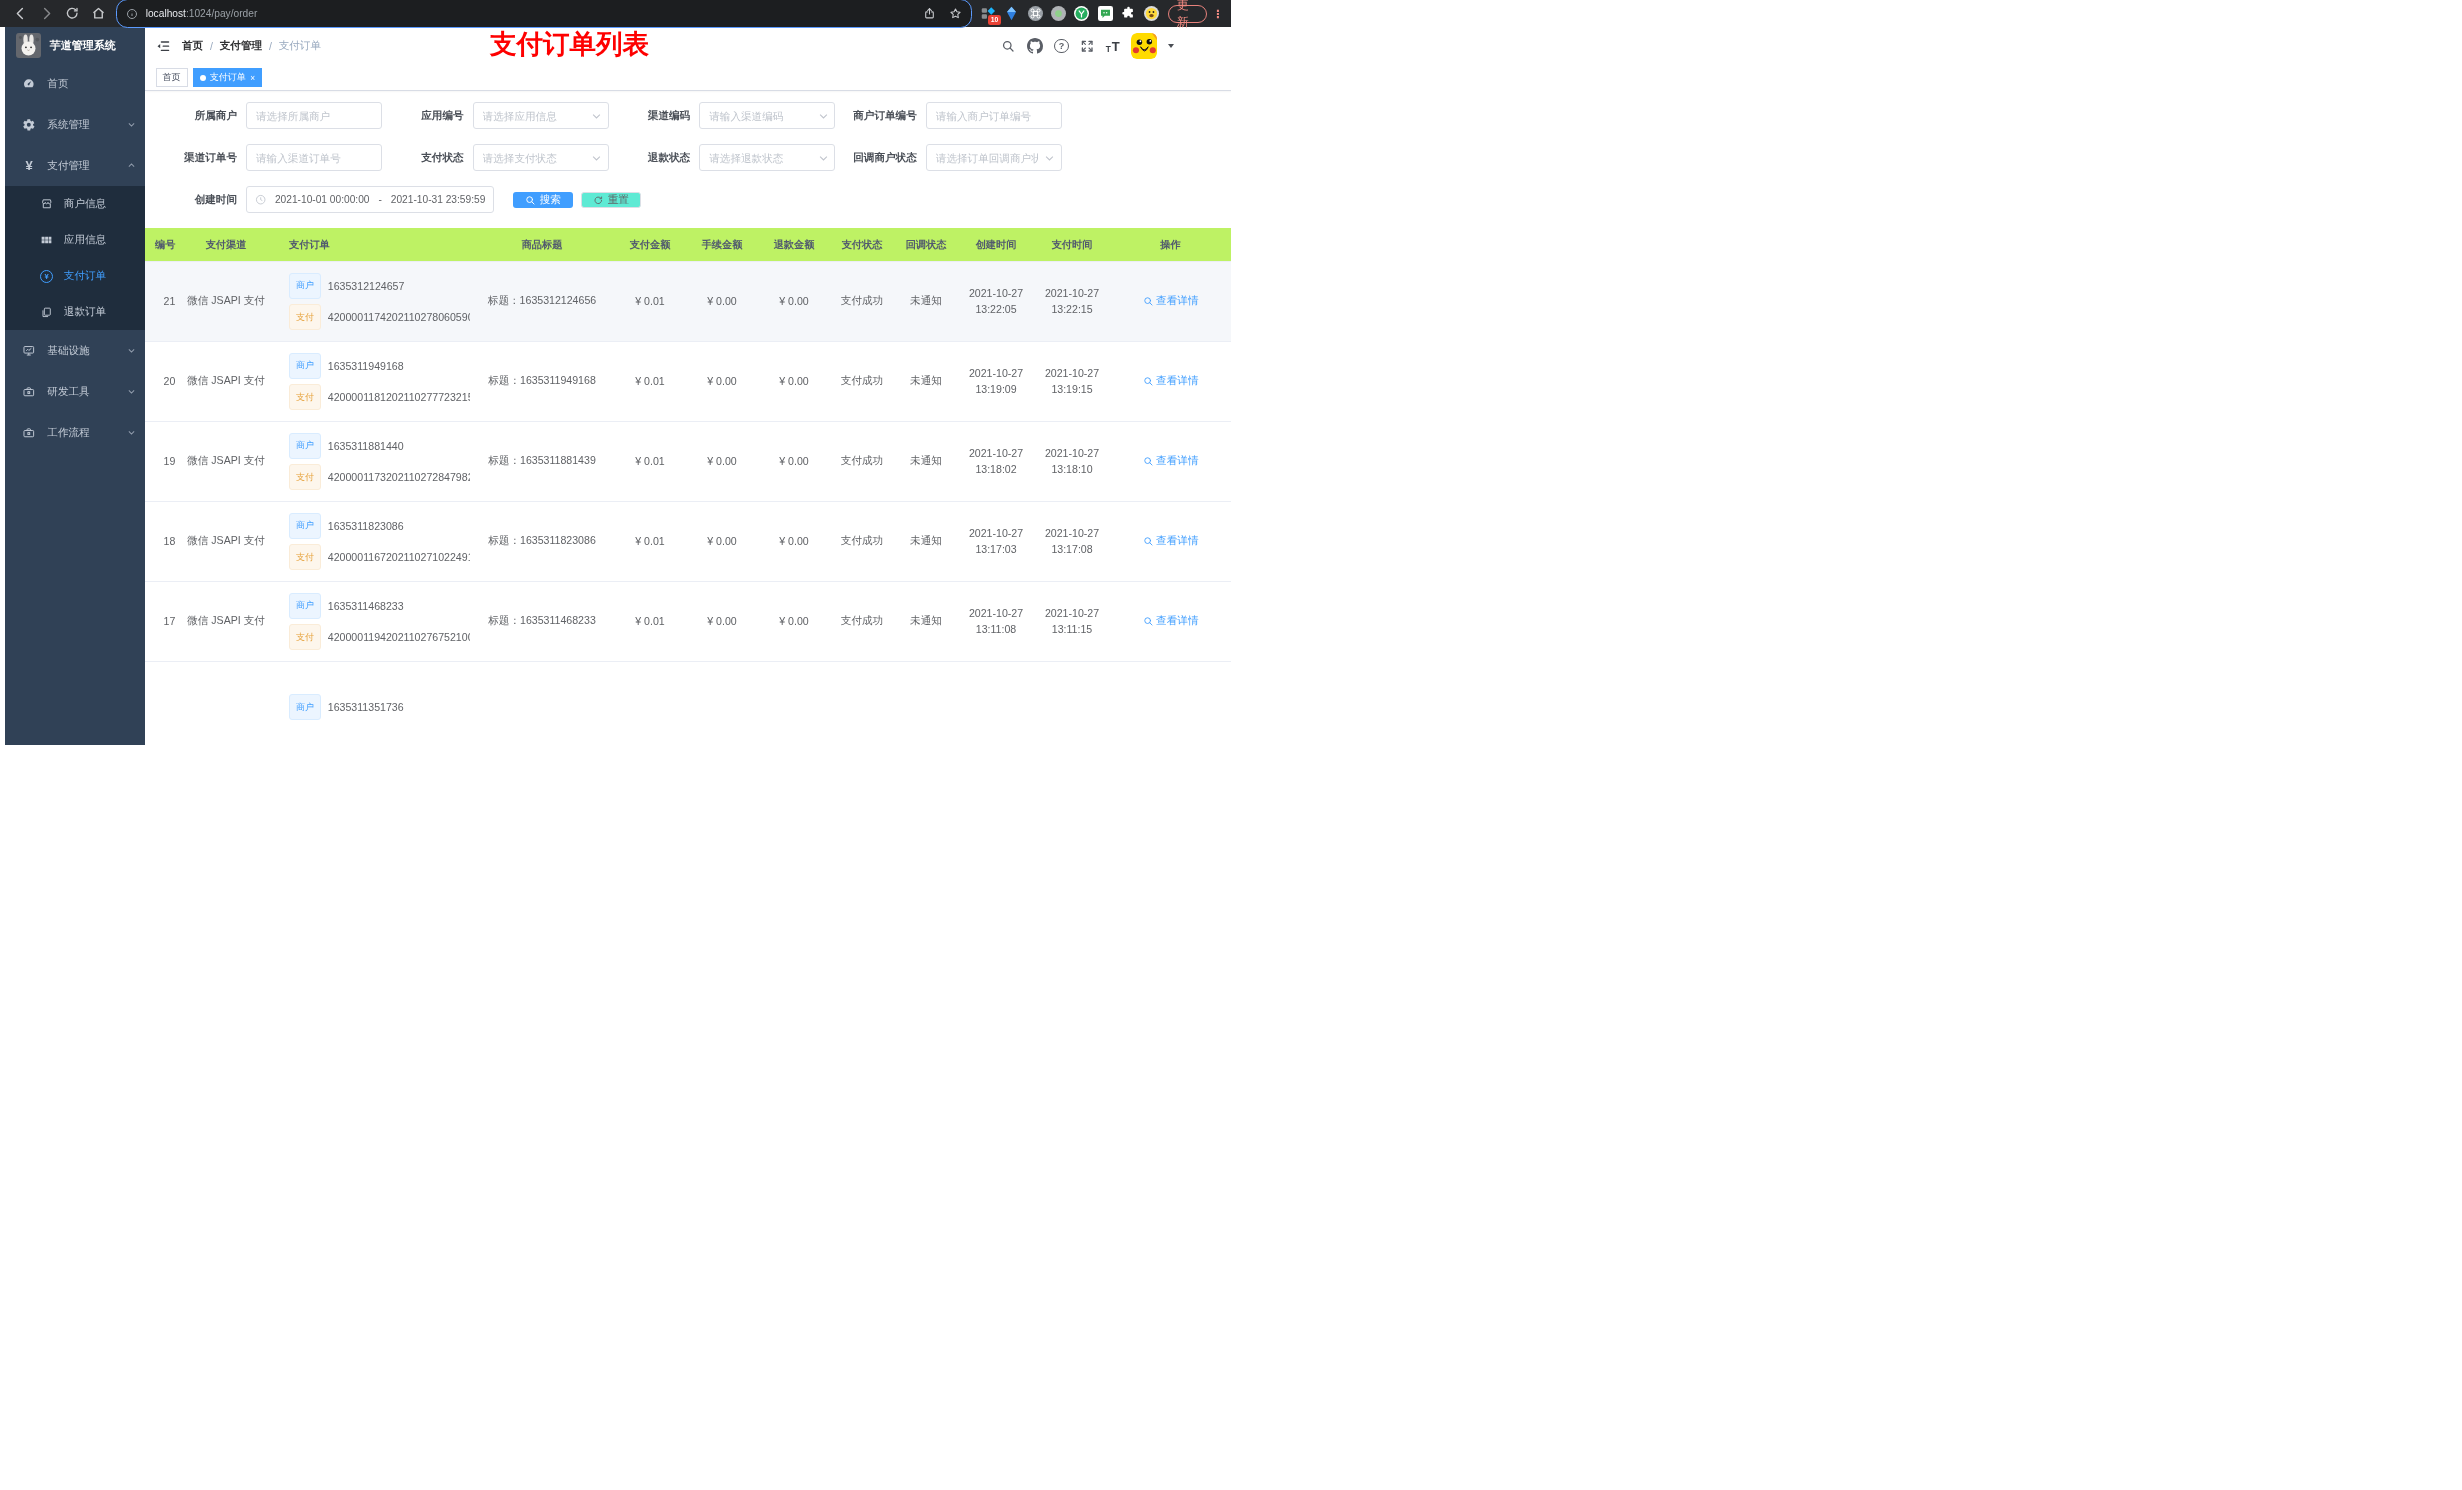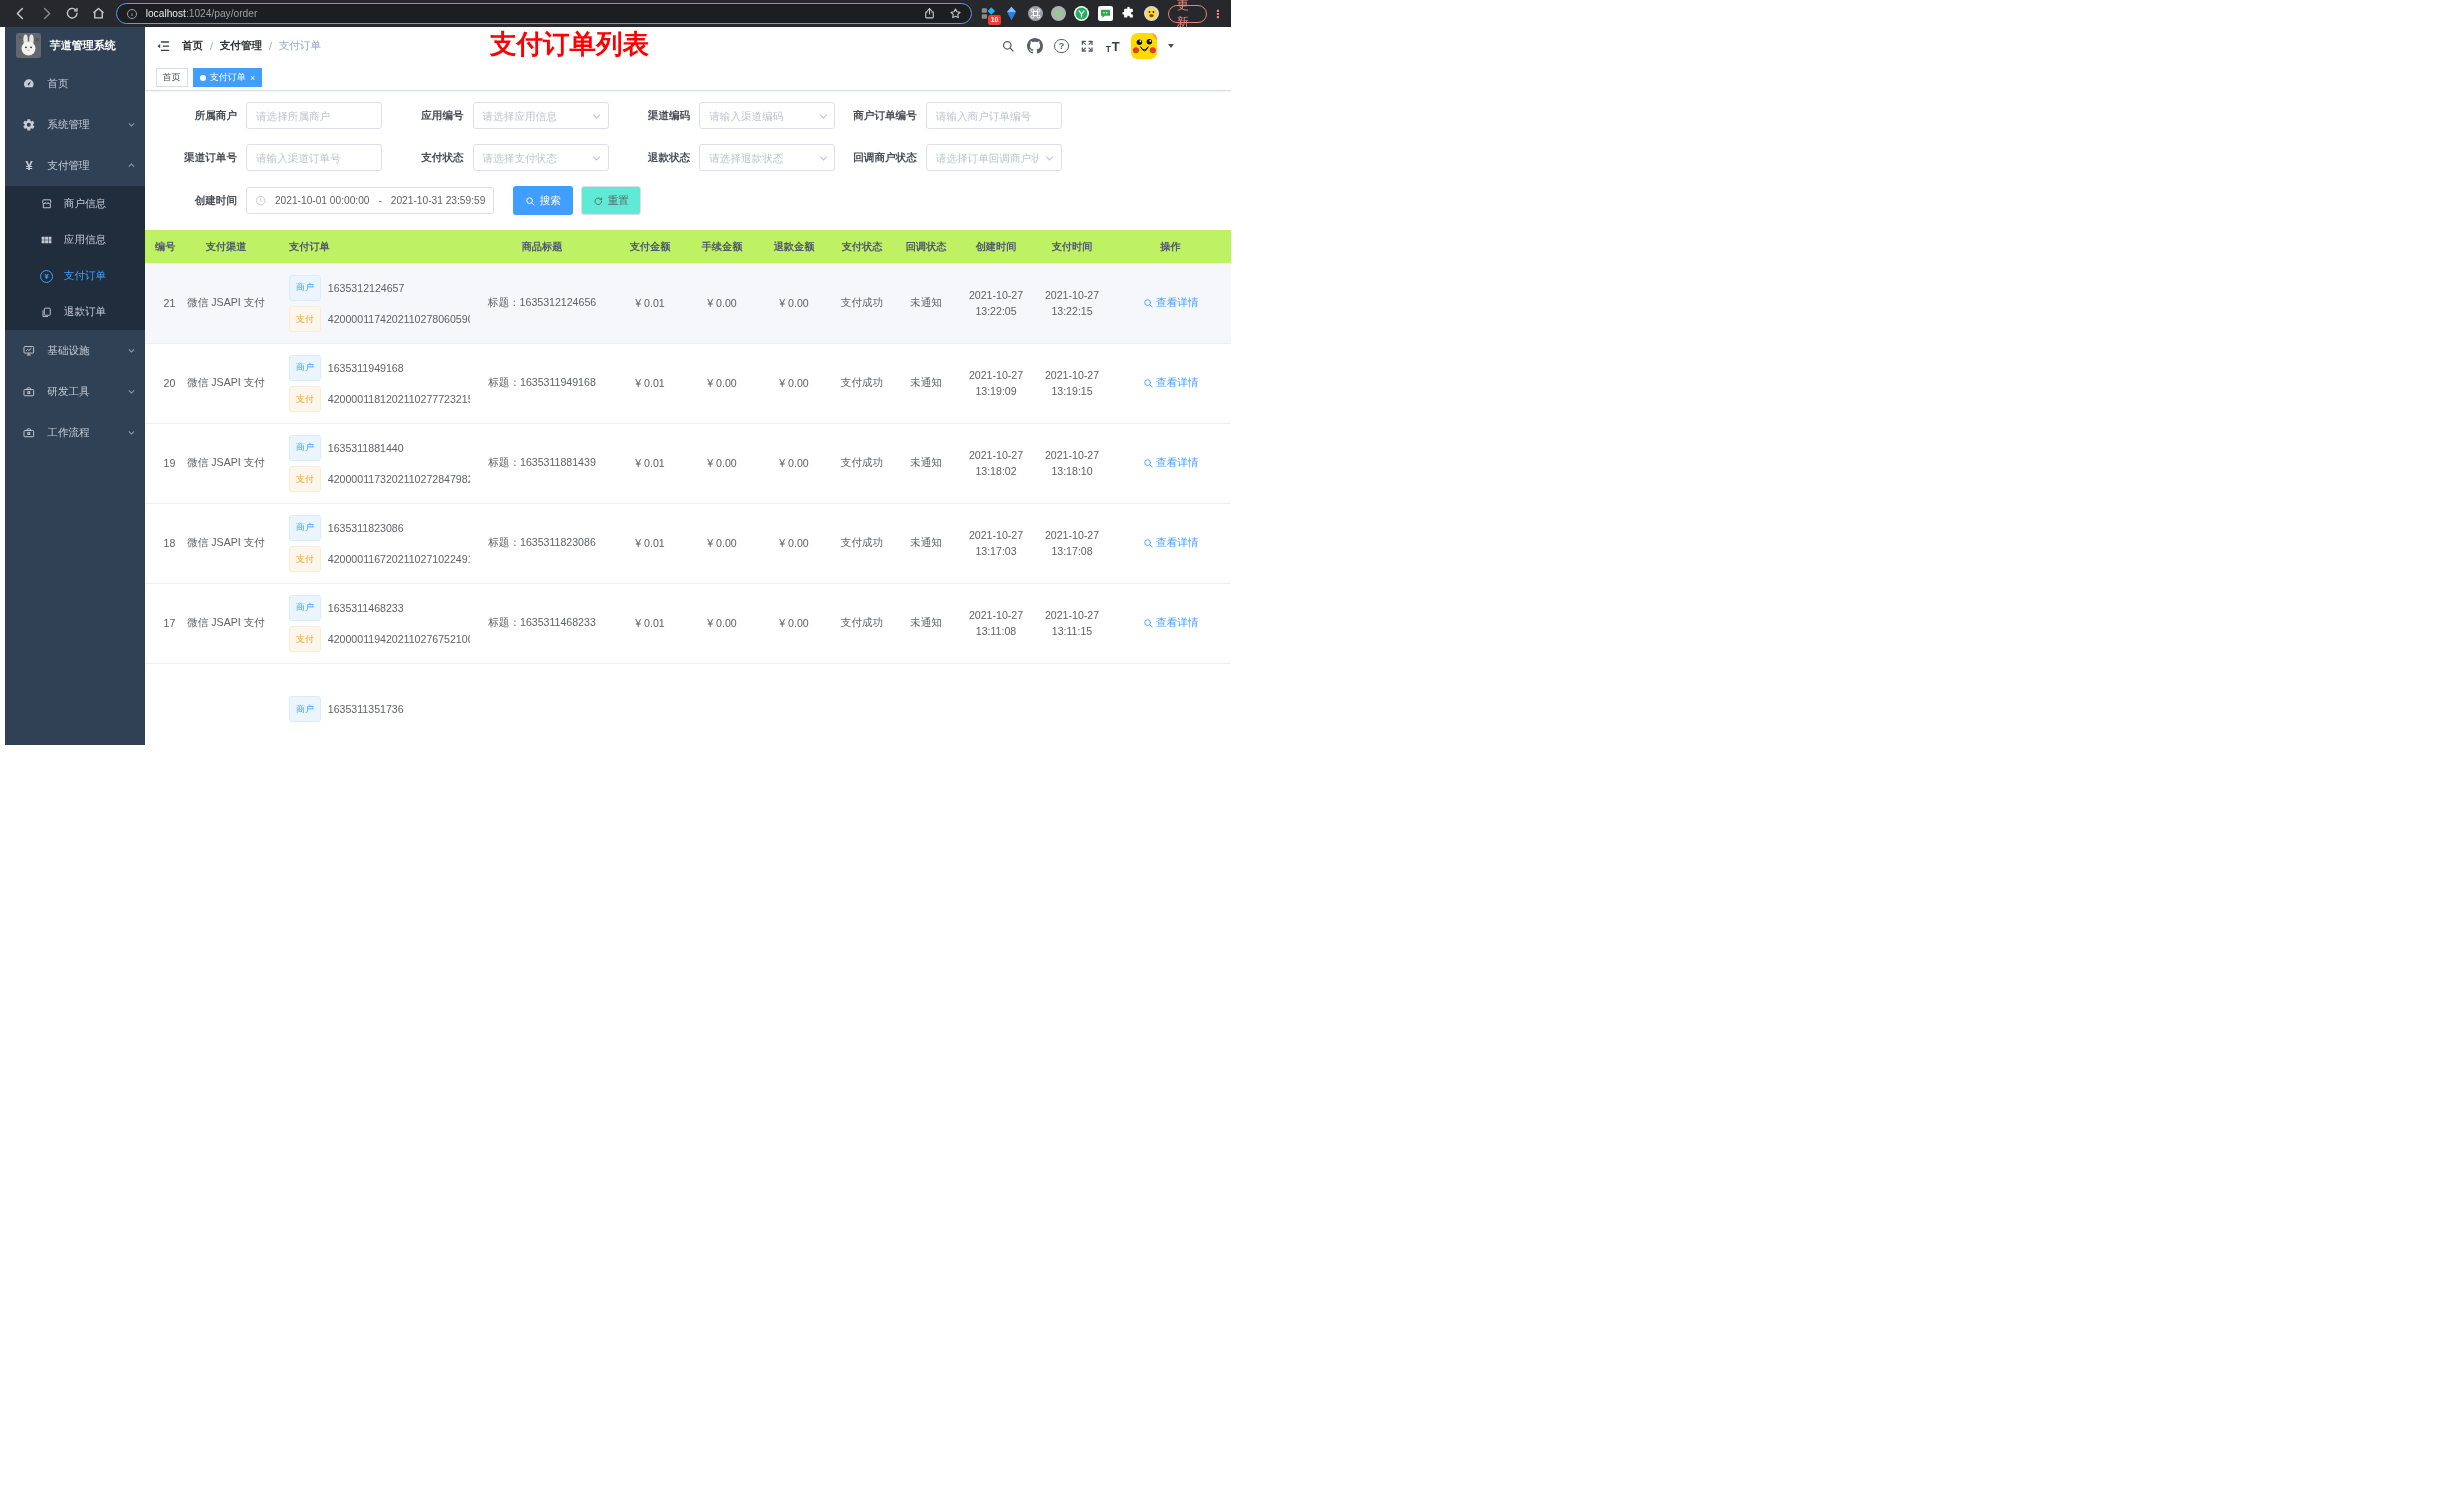--- a/index.html
+++ b/index.html
@@ -5,21 +5,21 @@
   * { box-sizing:border-box; }
   html,body { margin:0; padding:0; }
   body { width:1231px; height:745px; overflow:hidden; position:relative;
          font-family:"Liberation Sans","DejaVu Sans",sans-serif; background:#fff; color:#606266; }
   svg { display:block; }
 
   
   .browser { position:absolute; top:0; left:0; width:1231px; height:27px; background:#26282b;
              display:flex; align-items:center; padding:0 7.6px; z-index:50; }
   .bicon { width:26px; height:23px; display:flex; align-items:center; justify-content:center; border-radius:4.5px; flex:0 0 auto; cursor:pointer; }
-  .urlbar { height:21px; width:856px; margin-left:4.5px; background:#1c1e20; border:1.5px solid #5c9bff;
+  .urlbar { height:29px; width:856px; margin-left:4.5px; background:#1c1e20; border:1.5px solid #5c9bff;
             border-radius:11.4px; display:flex; align-items:center; padding:0 9px; flex:0 0 auto; }
   .urlbar .host { color:#e8eaed; font-size:10.2px; }
   .urlbar .rest { color:#9aa0a6; font-size:10.2px; }
   .url-spacer { flex:1; }
   .ext { display:flex; align-items:center; gap:8.3px; margin-left:9px; }
   .eicon { width:15px; height:15px; position:relative; flex:0 0 auto; cursor:pointer; }
   .badge { position:absolute; right:-4.5px; bottom:-3.8px; background:#e94235; color:#fff; font-size:6.8px;
            line-height:8.3px; padding:0.8px 2.3px; border-radius:2.3px; font-weight:700; }
   .update-pill { margin-left:9px; height:18px; border:1.1px solid #e8827c; border-radius:9.8px; color:#f28b82;
                  font-size:12px; display:flex; align-items:center; padding:0 7.6px; cursor:pointer; }
@@ -74,21 +74,21 @@
   .flabel { width:83px; text-align:right; padding-right:9px; font-size:10.6px; color:#4a4f57; font-weight:600; flex:0 0 auto; }
   .fctl { position:relative; width:136px; }
   .fctl input { width:100%; height:27px; border:0.8px solid #dcdfe6; border-radius:3px; padding:0 23px 0 9px;
                 font-size:10.6px; color:#606266; outline:none; font-family:inherit; background:#fff; }
   .fctl.plain input { padding-right:9px; }
   .fctl input::placeholder { color:#bfc4cc; }
   .fctl .sel-arrow { position:absolute; right:7.6px; top:10.6px; }
   .datebox { width:248px; height:27px; border:0.8px solid #dcdfe6; border-radius:3px; display:flex; align-items:center;
              padding:0 7.6px; font-size:10.2px; color:#606266; justify-content:space-between; cursor:text; }
   .datebox .dval { white-space:nowrap; }
-  .btn { height:29px; border-radius:3px; font-size:10.6px; display:flex; align-items:center; justify-content:center;
+  .btn { height:16px; border-radius:3px; font-size:10.6px; display:flex; align-items:center; justify-content:center;
          gap:3.8px; padding:0 11.4px; cursor:pointer; border:0.8px solid transparent; }
   .btn-primary { background:#409eff; color:#fff; margin-left:11.4px; }
   .btn-plain { background:#5eead4; border-color:#dcdfe6; color:#606266; margin-left:7.6px; }
 
   
   .toolbar { display:flex; align-items:center; margin-top:9.8px; padding:0 49px 0 28px; }
   .btn-export { height:24px; border-radius:2.3px; font-size:9.8px; display:flex; align-items:center; gap:3.8px; padding:0 10.6px;
                 background:#fdf6ec; border:0.8px solid #f3d19e; color:#e6a23c; cursor:pointer; }
   .tools { margin-left:auto; display:flex; align-items:center; gap:6.8px; }
   .round-btn { width:21px; height:21px; border-radius:50%; border:0.8px solid #dcdfe6; background:#fff; display:flex;

